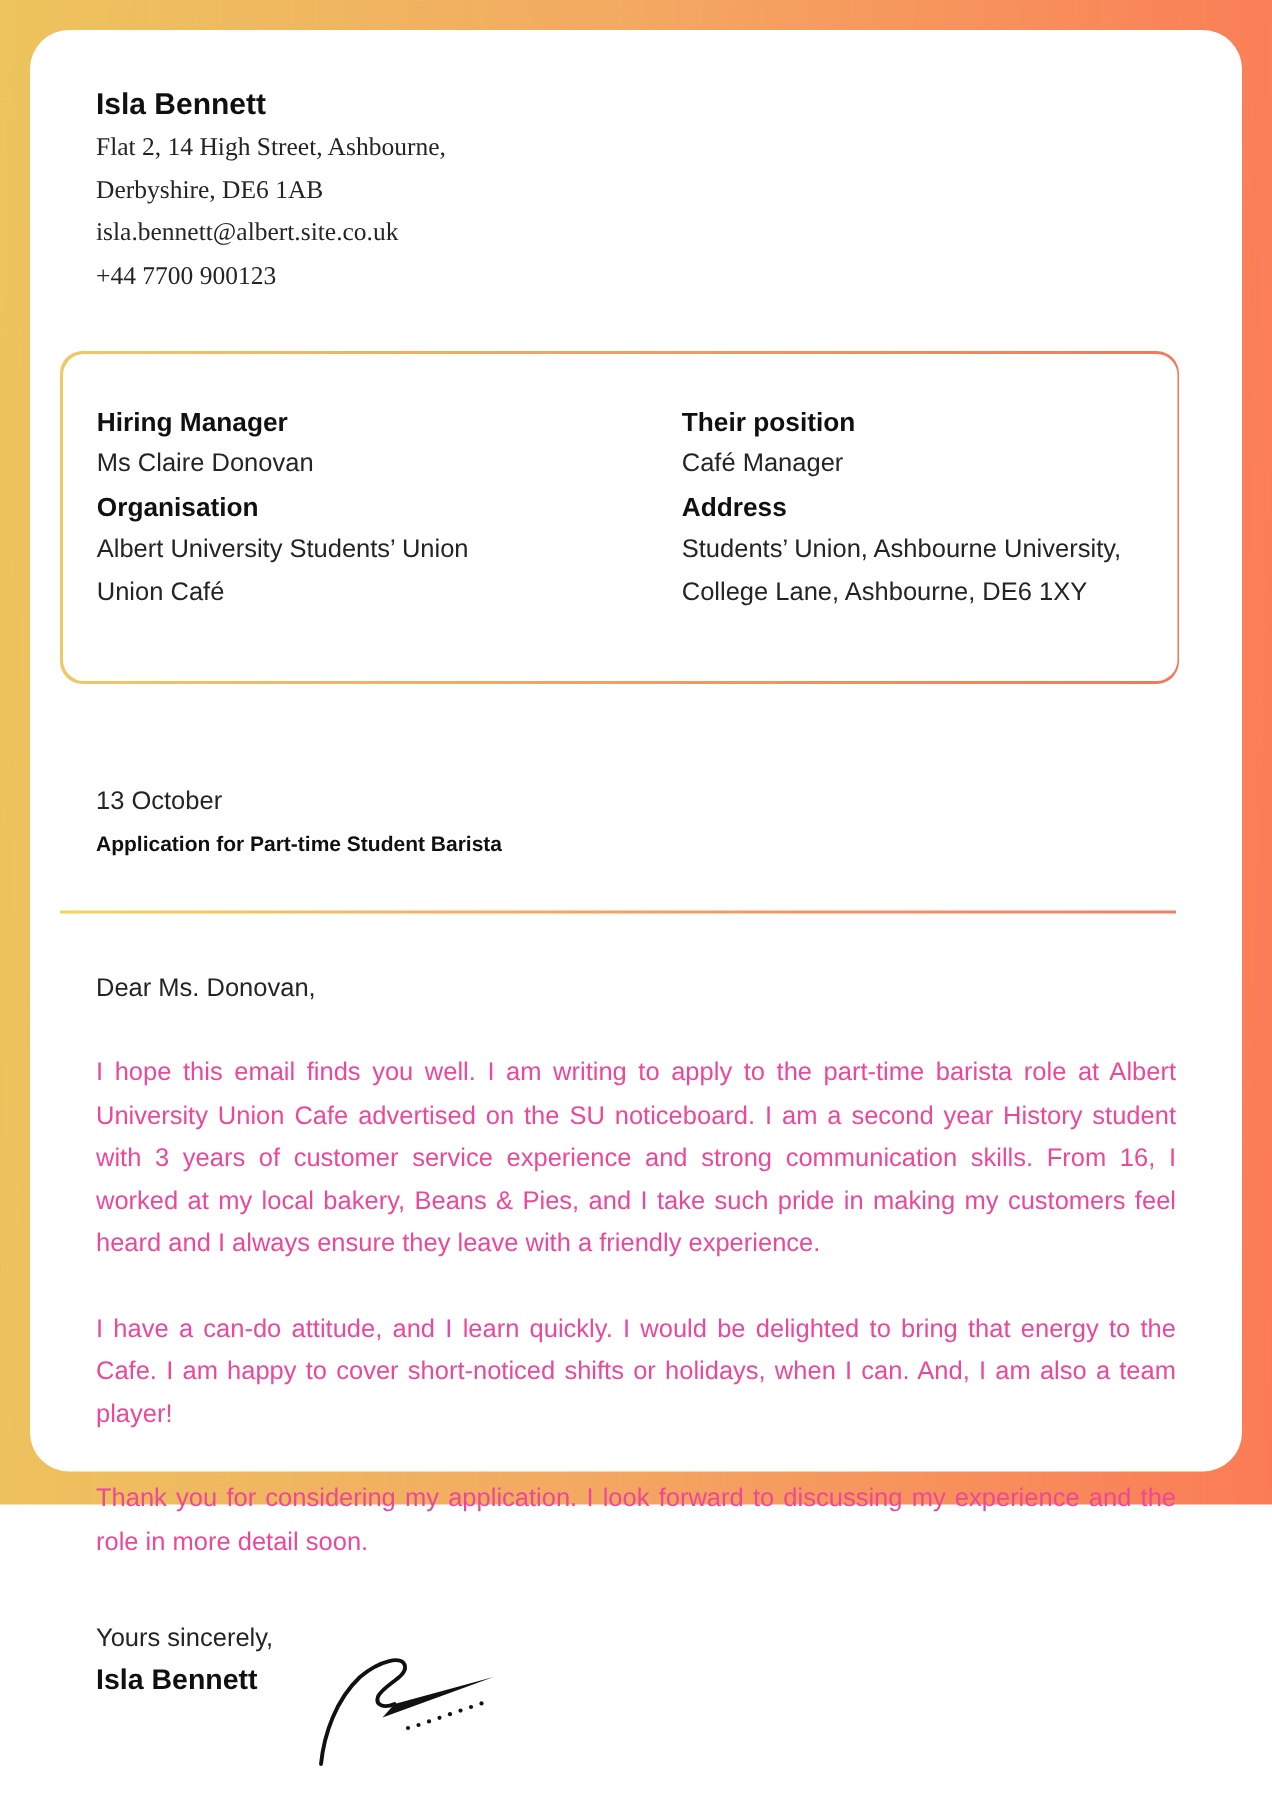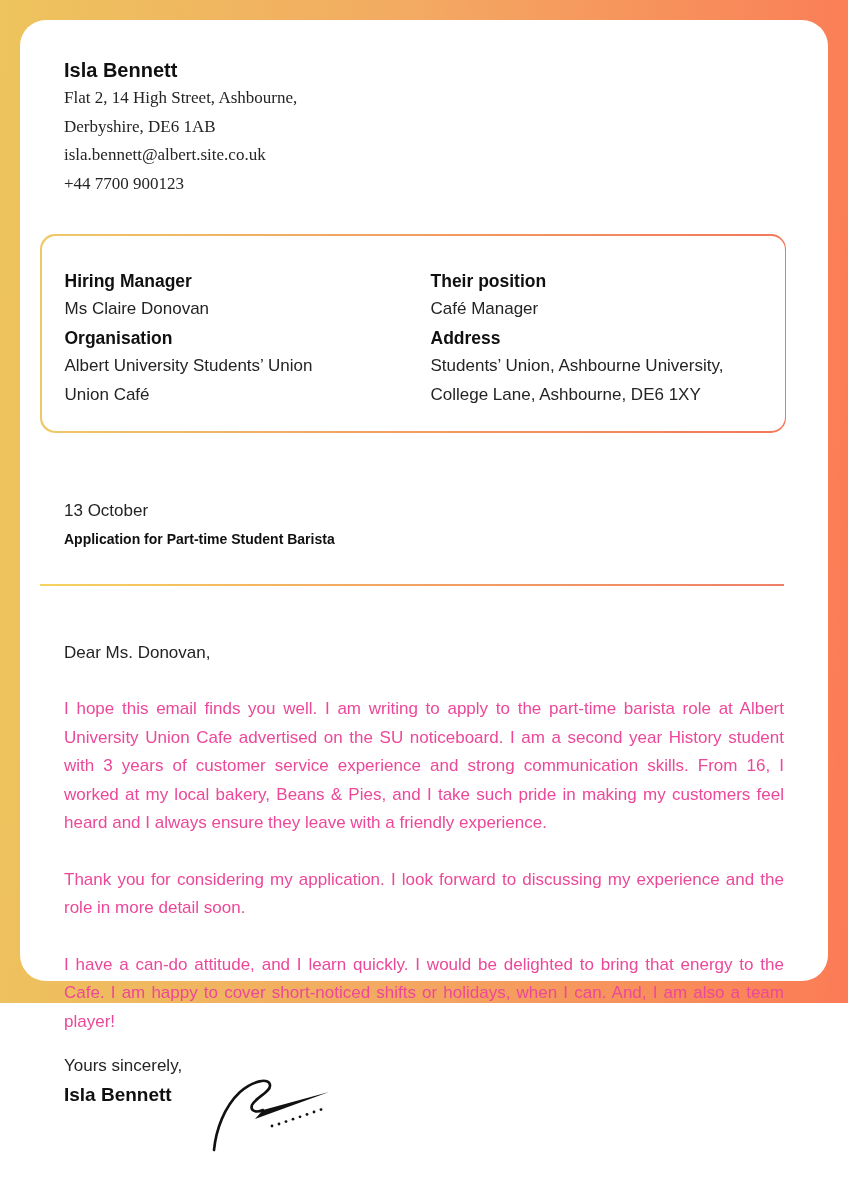--- a/index.html
+++ b/index.html
@@ -40,23 +40,24 @@
   .recipient-box {
     margin: 36px 0 0 -24px;
     width: calc(100% + 26px);
     padding: 1.5px;
     border-radius: 15px;
     background: linear-gradient(90deg, #eec968 0%, #f29a62 55%, #f4775a 100%);
   }
   .recipient-inner {
     background: #ffffff;
     border-radius: 14px;
-    padding: 31px 24px 22px 23px;
+    padding: 31px 24px 45px 23px;
     display: grid;
     grid-template-columns: 366px 1fr;
+    gap: 24px;
   }
   .field-label {
     font-size: 17.5px;
     font-weight: 700;
     line-height: 28.5px;
     color: #101010;
   }
   .field-value {
     font-size: 17px;
     line-height: 28.5px;
@@ -80,34 +81,34 @@
   .divider {
     margin: 30px 0 0 -24px;
     width: calc(100% + 24px);
     height: 2px;
     border: none;
     background: linear-gradient(90deg, #f6d35f 0%, #f2a263 50%, #ef8068 100%);
   }
 
   
   .salutation {
-    margin-top: 53px;
+    margin-top: 36px;
     font-size: 17px;
     line-height: 28.5px;
     color: #242424;
   }
   .para {
     margin-top: 28px;
     font-size: 17px;
     line-height: 28.5px;
     text-align: justify;
     color: #ec4899;
   }
 
-  .closing-block { margin-top: 16px; position: relative; }
+  .closing-block { margin-top: 36px; position: relative; }
   .closing-line {
     font-size: 17px;
     line-height: 28.5px;
     color: #242424;
   }
   .closing-name {
     font-size: 19px;
     font-weight: 700;
     line-height: 28px;
     color: #101010;
@@ -156,22 +157,22 @@
     <div class="date-block">
       <div class="date-line">13 October</div>
       <div class="subject-line">Application for Part-time Student Barista</div>
     </div>
 
     <hr class="divider">
 
     <div class="salutation">Dear Ms. Donovan,</div>
 
     <p class="para">I hope this email finds you well. I am writing to apply to the part-time barista role at Albert University Union Cafe advertised on the SU noticeboard. I am a second year History student with 3 years of customer service experience and strong communication skills.  From 16, I worked at my local bakery, Beans &amp; Pies, and I take such pride in making my customers feel heard and I always ensure they leave with a friendly experience.</p>
+    <p class="para">I have a can-do attitude, and I learn quickly. I would be delighted to bring that energy to the Cafe. I am happy to cover short-noticed shifts or holidays, when I can. And, I am also a team player!</p>
     <p class="para">Thank you for considering my application. I look forward to discussing my experience and the role in more detail soon.</p>
-    <p class="para">I have a can-do attitude, and I learn quickly. I would be delighted to bring that energy to the Cafe. I am happy to cover short-noticed shifts or holidays, when I can. And, I am also a team player!</p>
 
     <div class="closing-block">
       <div class="closing-line">Yours sincerely,</div>
       <div class="closing-name">Isla Bennett</div>
       <svg class="signature" viewBox="0 0 130 78" aria-hidden="true">
         <path d="M8,76 C10,56 18,33 34,18 C47,7 63,3 64,11 C65,18 50,23 46,31 C44,37 50,39 57,36" fill="none" stroke="#111111" stroke-width="2.6" stroke-linecap="round"></path>
         <path d="M57,36 L123,18 L49,45 Z" fill="#111111"></path>
         <g fill="#111111">
           <circle cx="66" cy="52" r="1.4"></circle>
           <circle cx="73" cy="50" r="1.4"></circle>

